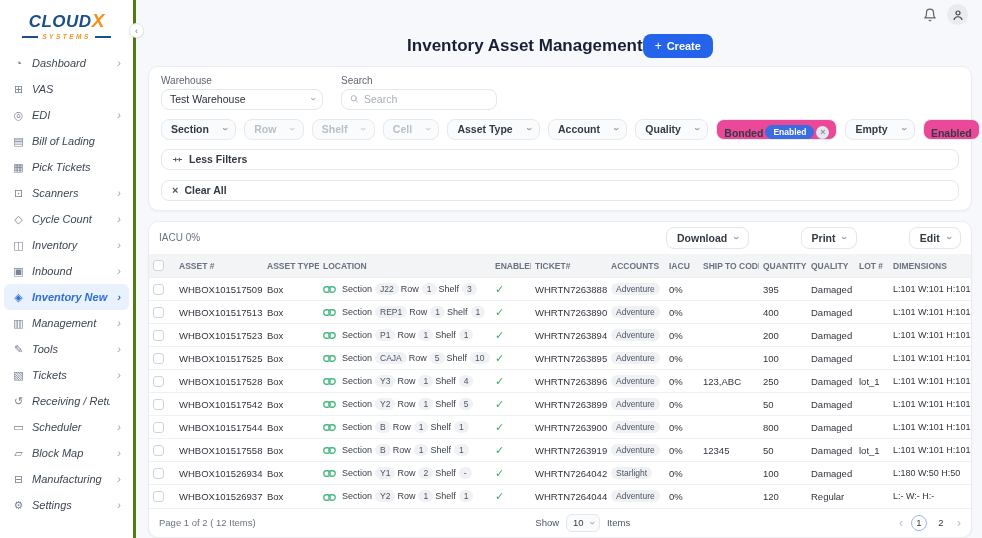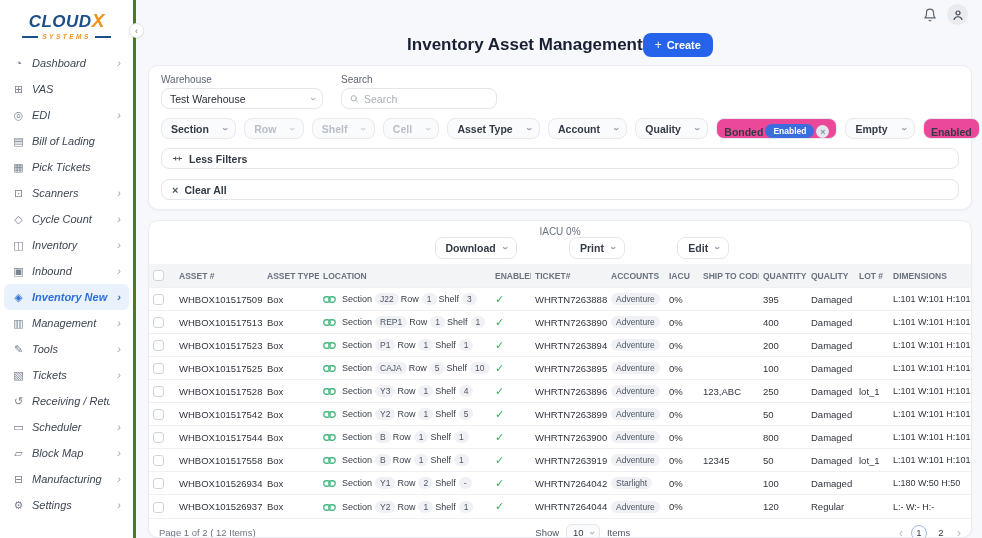--- a/index.html
+++ b/index.html
@@ -72,21 +72,21 @@
   .f-row3 { display:flex; gap:10px; margin-top:9px;flex-direction:column; }
   .f-btn { height:21px; border:1px solid #e3e6ea; border-radius:8px; background:#fff; display:flex; align-items:center;
            gap:6px; padding:0 10px; font-size:10.5px; font-weight:600; color:#333a45; cursor:pointer;
            font-family:"Liberation Sans","DejaVu Sans",sans-serif; }
   .f-btn .x { font-size:11px; color:#4b5563; }
 
   .chev { display:inline-block; transform:rotate(90deg); color:#98a1ae; font-size:10px; line-height:1; }
 
   
   .table-card { margin:10px 10px 0 12px; overflow:hidden; }
-  .t-toolbar { display:flex; align-items:center; justify-content:space-between; padding:5px 10px;flex-direction:column; }
+  .t-toolbar { display:flex; align-items:center; justify-content:space-between; padding:5px 10px; }
   .t-meta { font-size:10px; color:#6b7280; }
   .t-actions { display:flex; gap:8px; }
   .tbtn { height:22px; border:1px solid #e3e6ea; border-radius:8px; background:#fff; display:flex; align-items:center;
           gap:7px; padding:0 10px; font-size:10.5px; font-weight:600; color:#333a45; cursor:pointer;
           font-family:"Liberation Sans","DejaVu Sans",sans-serif;margin-left:44px; }
 
   table { width:100%; border-collapse:collapse; table-layout:fixed; }
   thead th { background:#f3f4f6; color:#6a7280; font-size:8.5px; font-weight:700; text-align:left;
              padding:6px 4px; white-space:nowrap; overflow:hidden; }
   tbody td { padding:0 4px; height:23px; border-top:1px solid #eef0f3; font-size:9.5px; color:#30343d;

